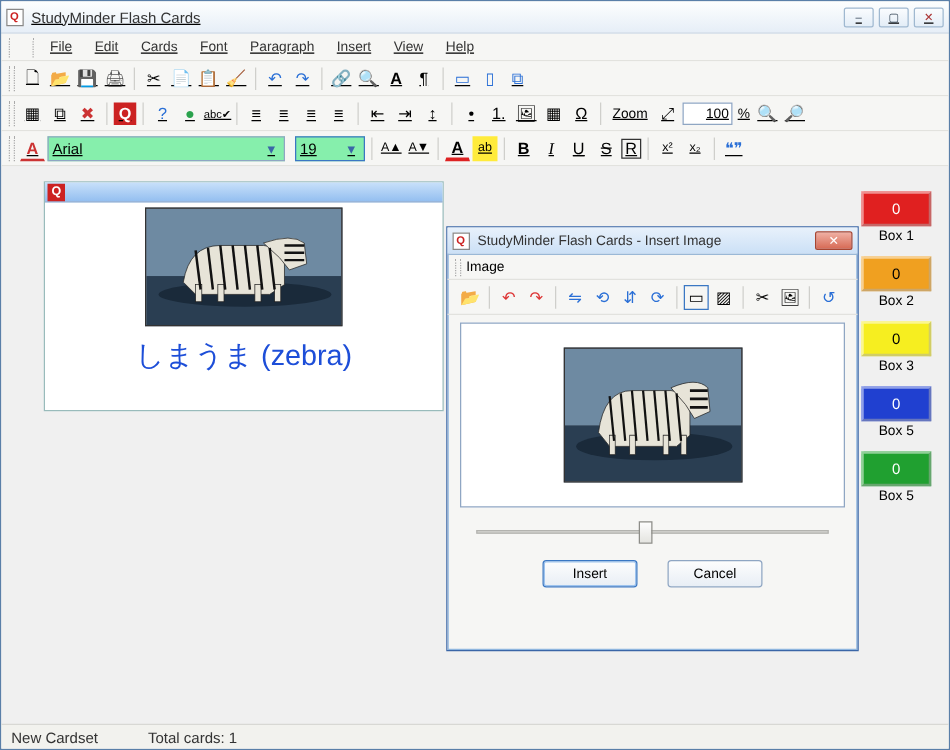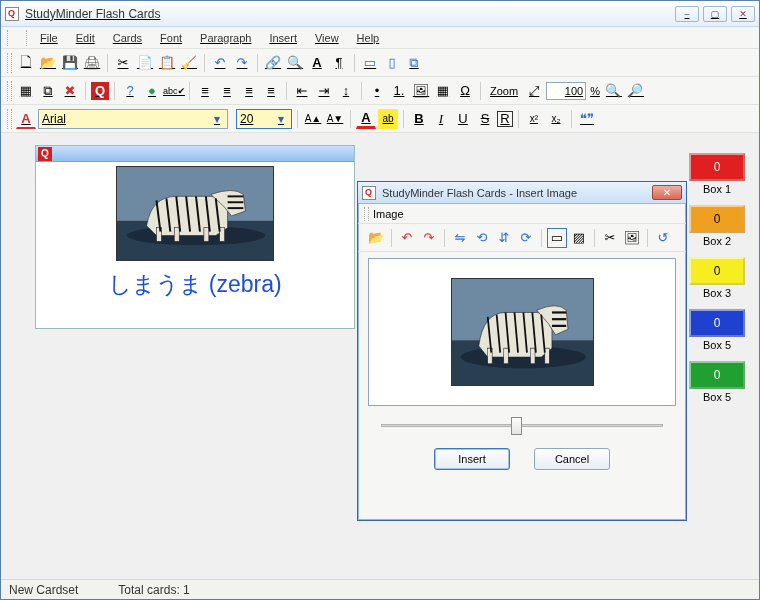--- a/index.html
+++ b/index.html
@@ -11,21 +11,21 @@
   .winbtn.close { color:#a33; }
   .appicon { width:14px; height:14px; margin-right:6px; background:#fff; border:1px solid #888; position:relative; }
   .appicon:after{content:"Q"; font-size:9px; color:#c22; font-weight:bold; position:absolute; left:2px; top:0;}
   .menubar { height:22px; background:#f6f6f4; border-bottom:1px solid #e2e2de; display:flex; align-items:center; padding-left:6px; gap:0; }
   .menubar span { padding:2px 9px; color:#333; }
   .menubar .grip{width:5px;height:16px;border-left:1px dotted #aaa;border-right:1px dotted #aaa;margin-right:4px;}
   .toolbar { height:28px; background:#f6f6f4; border-bottom:1px solid #e2e2de; display:flex; align-items:center; padding-left:6px; gap:2px; flex-wrap:nowrap; }
   .toolbar .grip{width:5px;height:20px;border-left:1px dotted #aaa;border-right:1px dotted #aaa;margin-right:2px;}
   .ico { width:20px; height:20px; display:flex; align-items:center; justify-content:center; font-size:13px; border:1px solid transparent; }
   .sep { width:1px; height:18px; background:#cfcfcb; margin:0 3px; }
-  .fontbox { height:20px; border:1px solid #8fa6c3; background:#fef9c3; display:flex; align-items:center; padding:0 3px; font-size:12px; }
+  .fontbox { height:20px; border:1px solid #8fa6c3; background:#86efac; display:flex; align-items:center; padding:0 3px; font-size:12px; }
   .fontbox.sel { border:1px solid #3b77c3; }
   .dropbtn { width:14px; text-align:center; color:#3a66a7; }
   .zoombox { border:1px solid #8fa6c3; background:#fff; height:18px; width:40px; display:flex; align-items:center; justify-content:flex-end; padding-right:2px;}
   .canvas { position:absolute; top:132px; left:0; right:0; bottom:20px; background:#f0f0f0; }
   .card { position:absolute; top:12px; left:34px; width:320px; height:184px; border:1px solid #9bb; background:#fff;}
   .card-head{height:16px; background:linear-gradient(#c8e0fa,#94bff0); border-bottom:1px solid #7fa3d0; display:flex; align-items:center; padding-left:2px;}
   .card-head .cq{width:14px;height:14px;background:#c22;color:#fff;font-size:10px;font-weight:bold;display:flex;align-items:center;justify-content:center;}
   .card-body{display:flex;flex-direction:column;align-items:center;justify-content:flex-start;height:calc(100% - 16px);}
   .zebra{width:158px;height:95px;margin-top:4px;border:1px solid #333;background:#6b7a8a;position:relative;overflow:hidden;}
   .zebra-svg{width:100%;height:100%;}
@@ -142,21 +142,21 @@
   </div>
 
   <div class="toolbar">
     <span class="grip"></span>
     <span class="ico" style="font-weight:bold;color:#c33;border-bottom:2px solid #c33">A</span>
     <div class="fontbox" style="width:190px">
       <span style="flex:1">Arial</span>
       <span class="dropbtn">▾</span>
     </div>
     <div class="fontbox sel" style="width:56px;margin-left:6px">
-      <span style="flex:1">20</span>
+      <span style="flex:1">19</span>
       <span class="dropbtn">▾</span>
     </div>
     <span class="sep"></span>
     <span class="ico" style="font-size:10px">A▲</span>
     <span class="ico" style="font-size:10px">A▼</span>
     <span class="sep"></span>
     <span class="ico" style="border-bottom:3px solid #d22;font-weight:bold">A</span>
     <span class="ico" style="background:#ffeb3b;font-size:10px">ab</span>
     <span class="sep"></span>
     <span class="ico" style="font-weight:bold">B</span>

